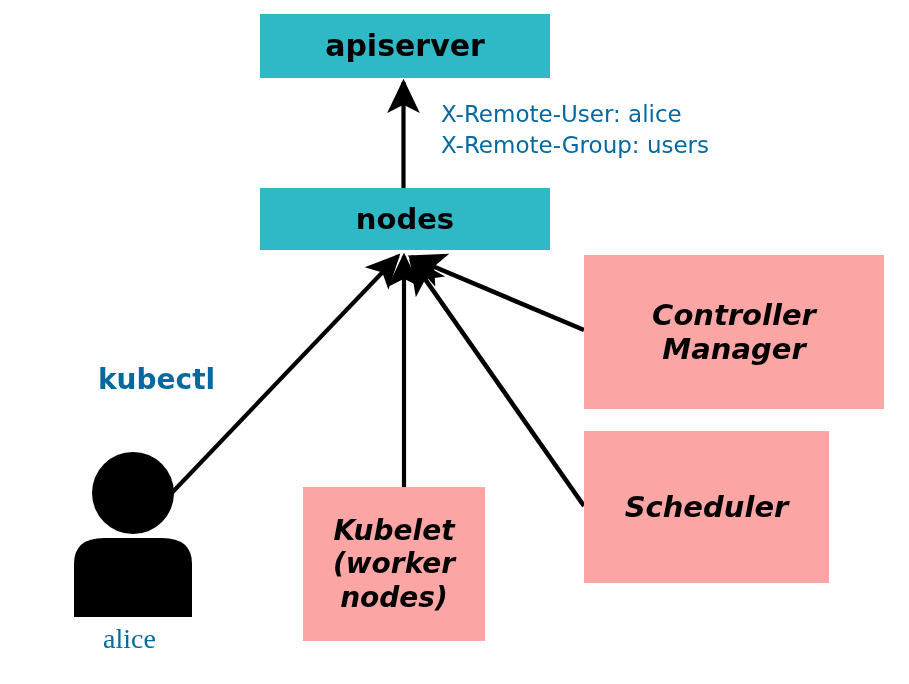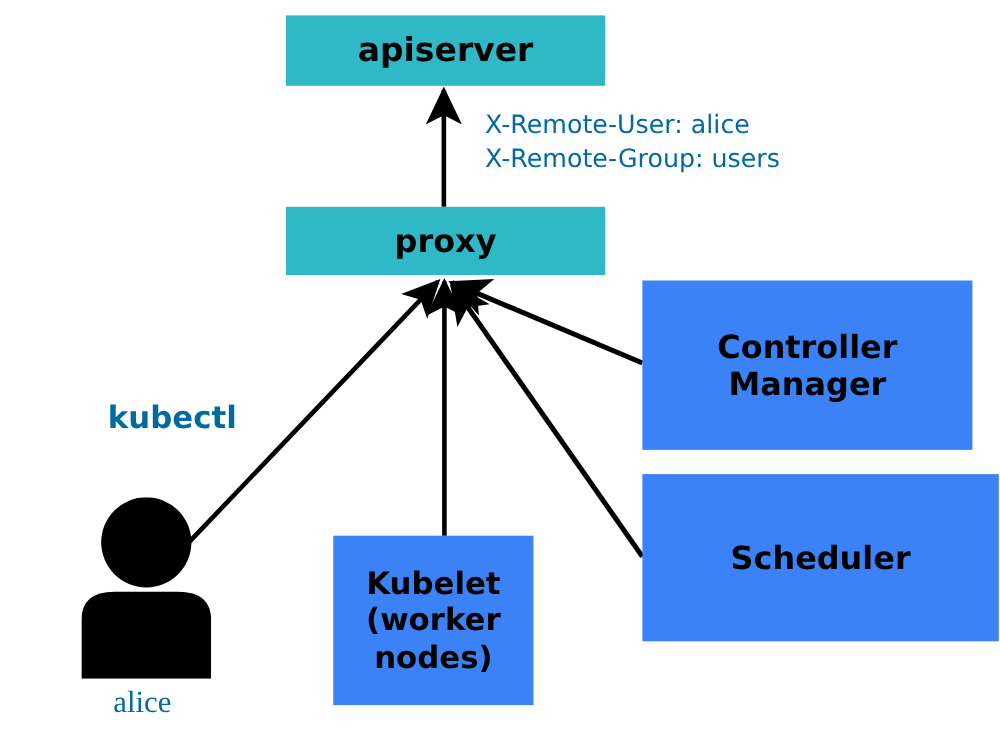--- a/index.html
+++ b/index.html
@@ -20,36 +20,36 @@
     display: flex;
     align-items: center;
     justify-content: center;
     text-align: center;
     color: #000000;
     font-weight: bold;
     line-height: 1.18;
     box-sizing: border-box;
   }
   .node-teal { background: #2fb8c6; }
-  .node-lightblue { background: #3b82f6; }
+  .node-lightblue { background: #fca5a5; font-style: italic; }
 
   #node-apiserver {
     left: 260px; top: 14px; width: 290px; height: 64px;
     font-size: 30px;
   }
   #node-proxy {
     left: 260px; top: 188px; width: 290px; height: 62px;
     font-size: 29px;
   }
   #node-controller-manager {
     left: 584px; top: 255px; width: 300px; height: 154px;
     font-size: 29px;
   }
   #node-scheduler {
-    left: 584px; top: 431px; width: 324px; height: 152px;
+    left: 584px; top: 431px; width: 245px; height: 152px;
     font-size: 29px;
   }
   #node-kubelet {
     left: 303px; top: 487px; width: 182px; height: 154px;
     font-size: 28px;
   }
 
   #edges {
     position: absolute;
     left: 0; top: 0;
@@ -106,21 +106,21 @@
 
     <line x1="404" y1="487" x2="404" y2="256" stroke="#000000" stroke-width="4.2" marker-end="url(#arrowhead)"></line>
 
     <line x1="584" y1="330" x2="411" y2="257" stroke="#000000" stroke-width="4.6" marker-end="url(#arrowhead)"></line>
 
     <line x1="584" y1="506" x2="411" y2="259" stroke="#000000" stroke-width="4.6" marker-end="url(#arrowhead)"></line>
   </svg>
 
   <div class="node node-teal" id="node-apiserver">apiserver</div>
 
-  <div class="node node-teal" id="node-proxy">proxy</div>
+  <div class="node node-teal" id="node-proxy">nodes</div>
 
   <div class="node node-lightblue" id="node-controller-manager">Controller
 Manager</div>
 
   <div class="node node-lightblue" id="node-scheduler">Scheduler</div>
 
   <div class="node node-lightblue" id="node-kubelet">Kubelet
 (worker
 nodes)</div>
 

